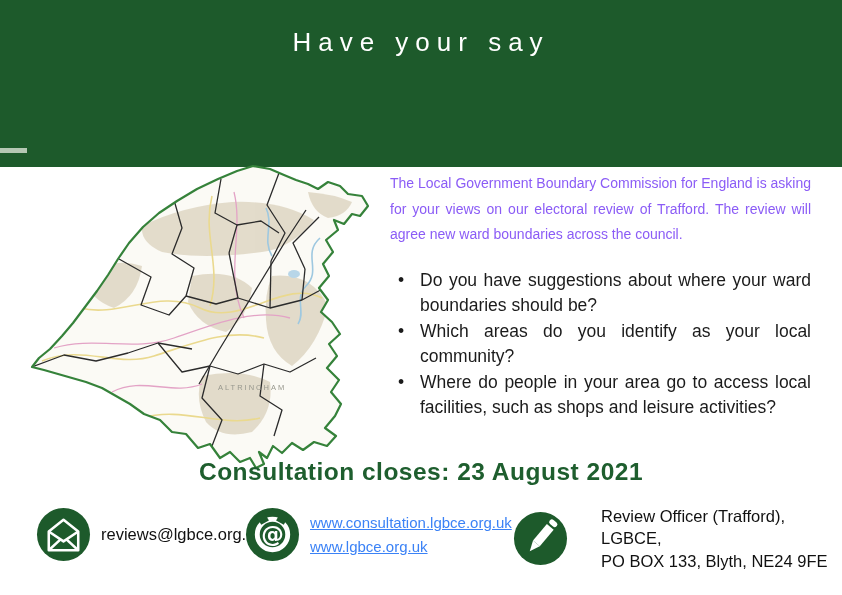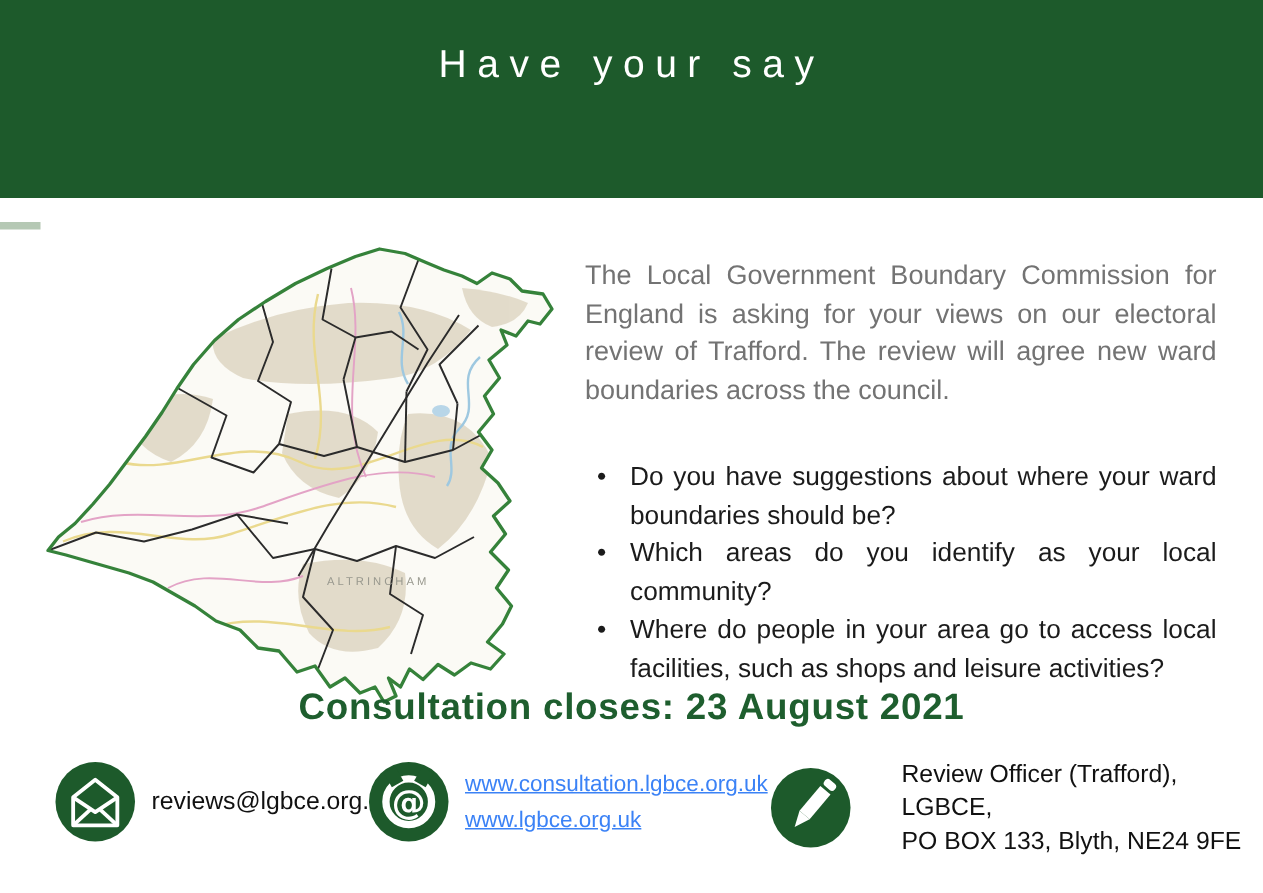--- a/index.html
+++ b/index.html
@@ -3,39 +3,39 @@
 <meta charset="utf-8">
 <style>
   * { margin:0; padding:0; box-sizing:border-box; }
   html,body { background:#ffffff; }
   .poster {
     position:relative; width:842px; height:595px; background:#ffffff;
     font-family:"Liberation Sans", sans-serif; overflow:hidden; color:#1b1b1b;
   }
   
   .banner {
-    position:absolute; left:0; top:0; width:842px; height:132px;
+    position:absolute; left:0; top:0; width:842px; height:167px;
     background:#1d5a2b; text-align:center; color:#ffffff;
   }
   .tagline {
     padding-top:27px; font-size:26px; font-weight:400; letter-spacing:7px;
   }
   .title {
     margin-top:8px; font-size:50px; font-weight:700; letter-spacing:1.5px;
   }
   .accent-strip {
     position:absolute; left:0; top:148px; width:27px; height:5px; background:#b5c8b4;
   }
   
   .map-wrap { position:absolute; left:22px; top:156px; width:352px; height:332px;text-align:right; }
   .map-wrap svg { display:block; }
   
   .content-col { position:absolute; left:390px; top:171px; width:421px; }
-  .intro { font-size:18px; line-height:25.5px; text-align:justify; color:#737373; }
-  ul.bullets { list-style:none; margin-top:32px; }
+  .intro { font-size:14px; line-height:25.5px; text-align:justify; color:#8b5cf6; }
+  ul.bullets { list-style:none; margin-top:20px; }
   ul.bullets li {
     position:relative; padding-left:30px; font-size:17.5px; line-height:25.5px;
     text-align:justify; color:#1b1b1b;
   }
   ul.bullets li::before {
     content:"\2022"; position:absolute; left:8px; top:0; font-size:17.5px; color:#1b1b1b;
   }
   
   .deadline {
     position:absolute; left:0; top:458px; width:842px; text-align:center;

